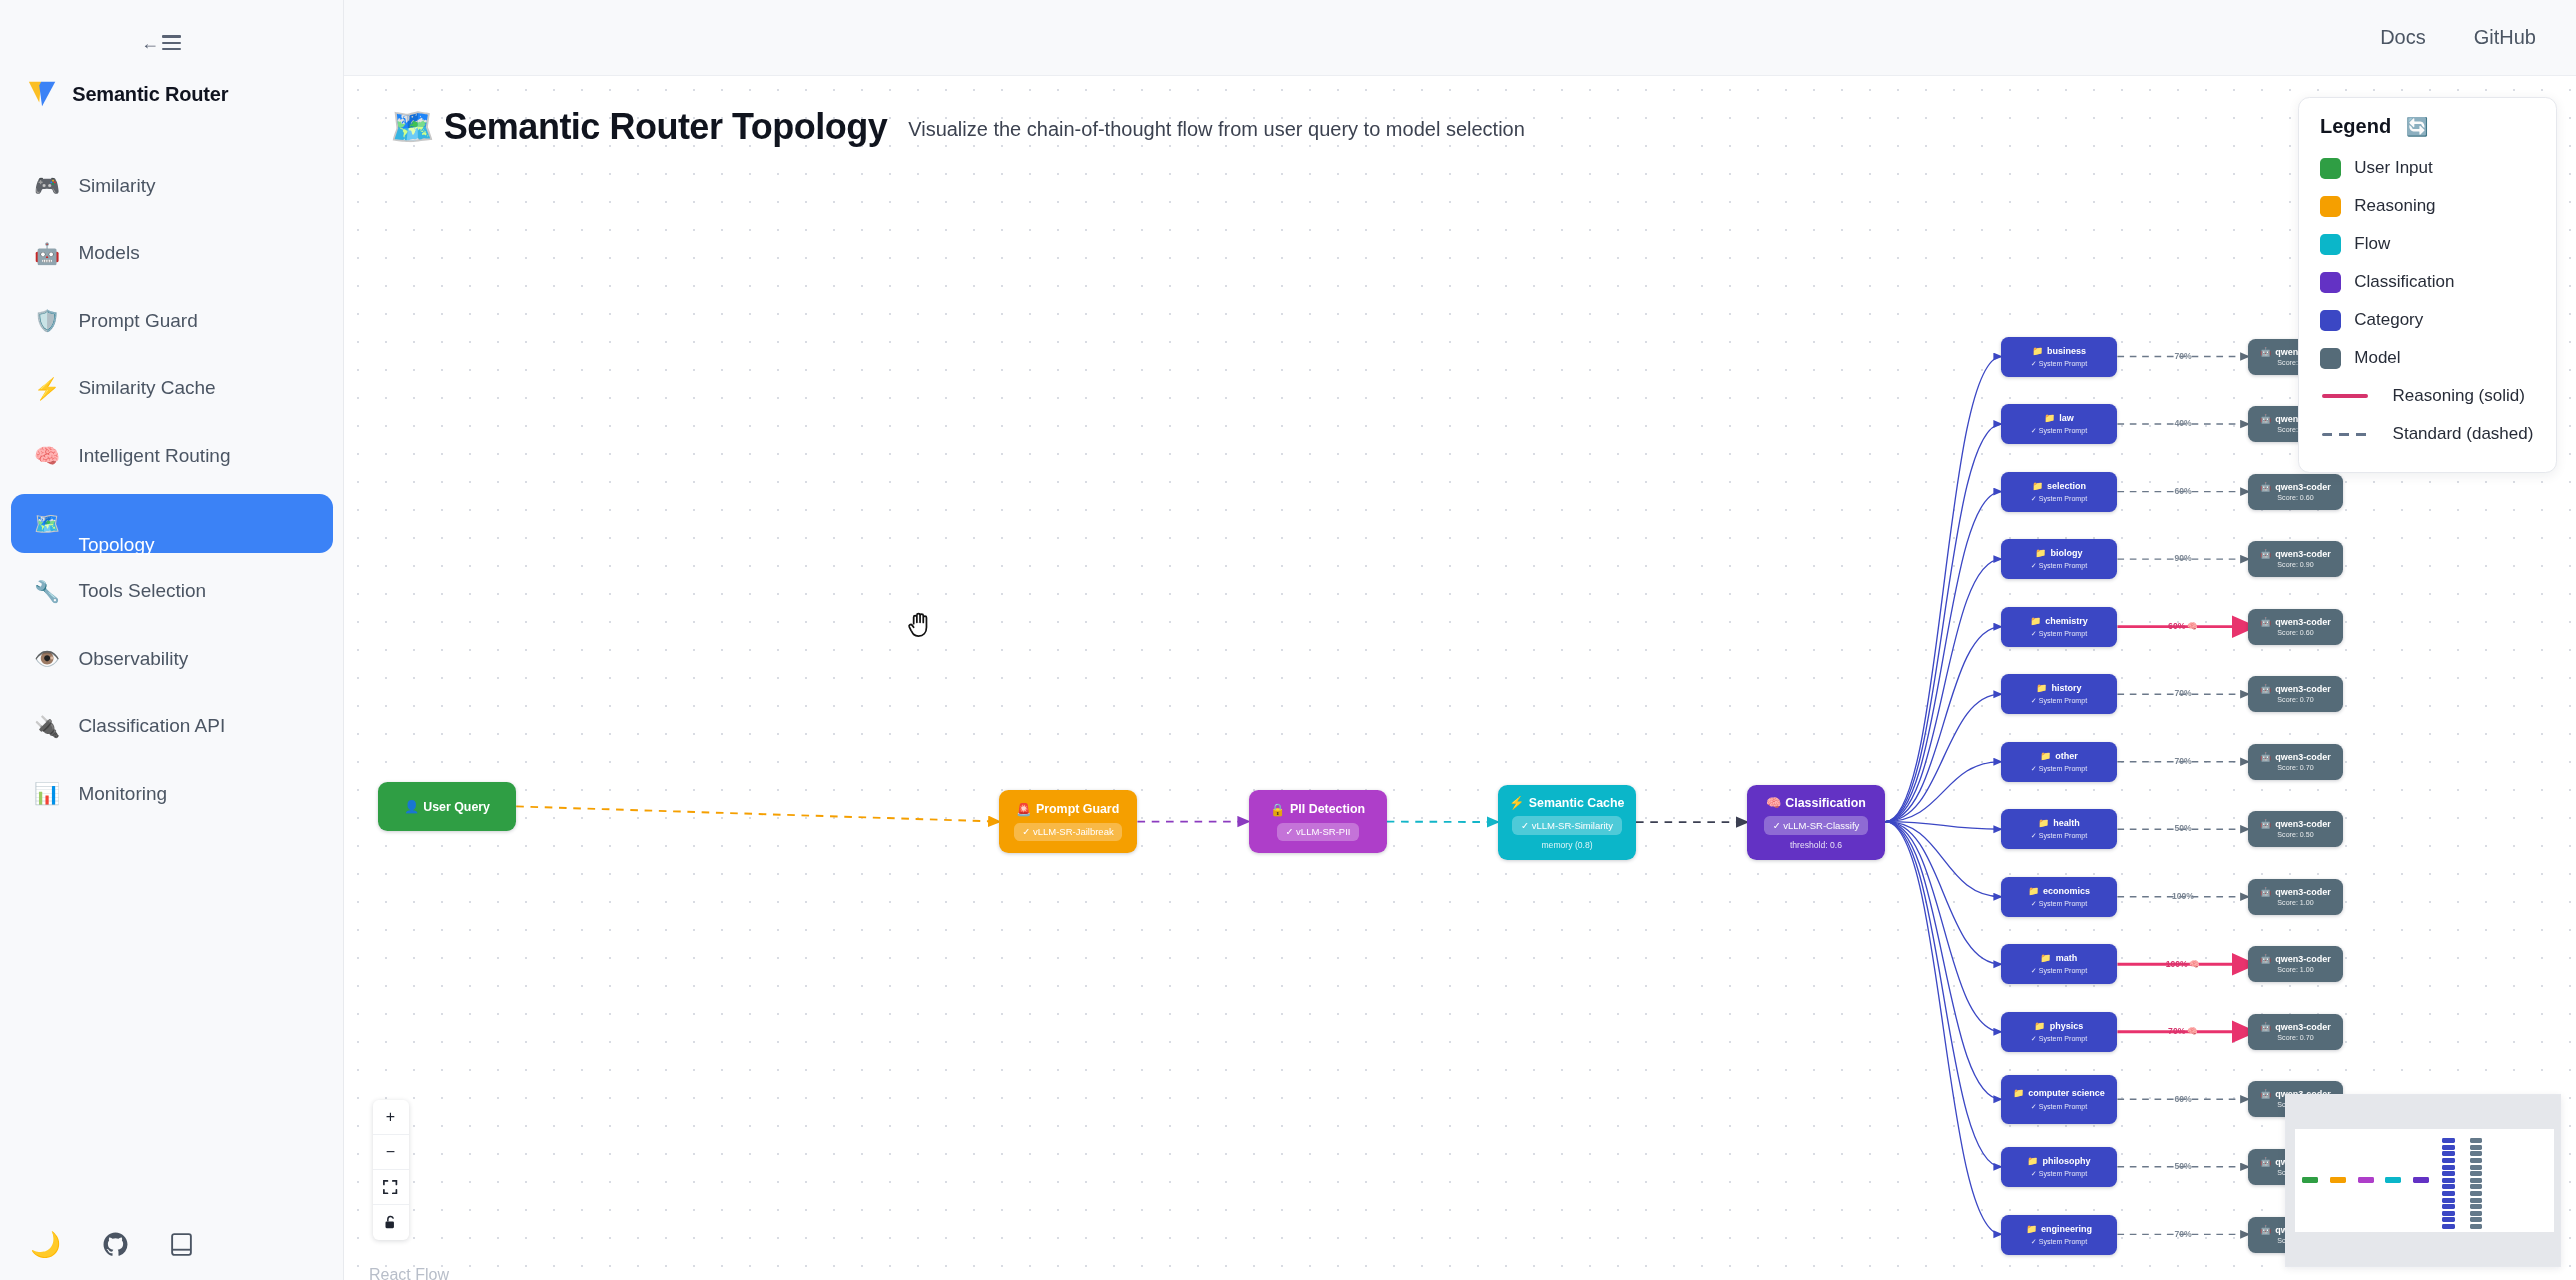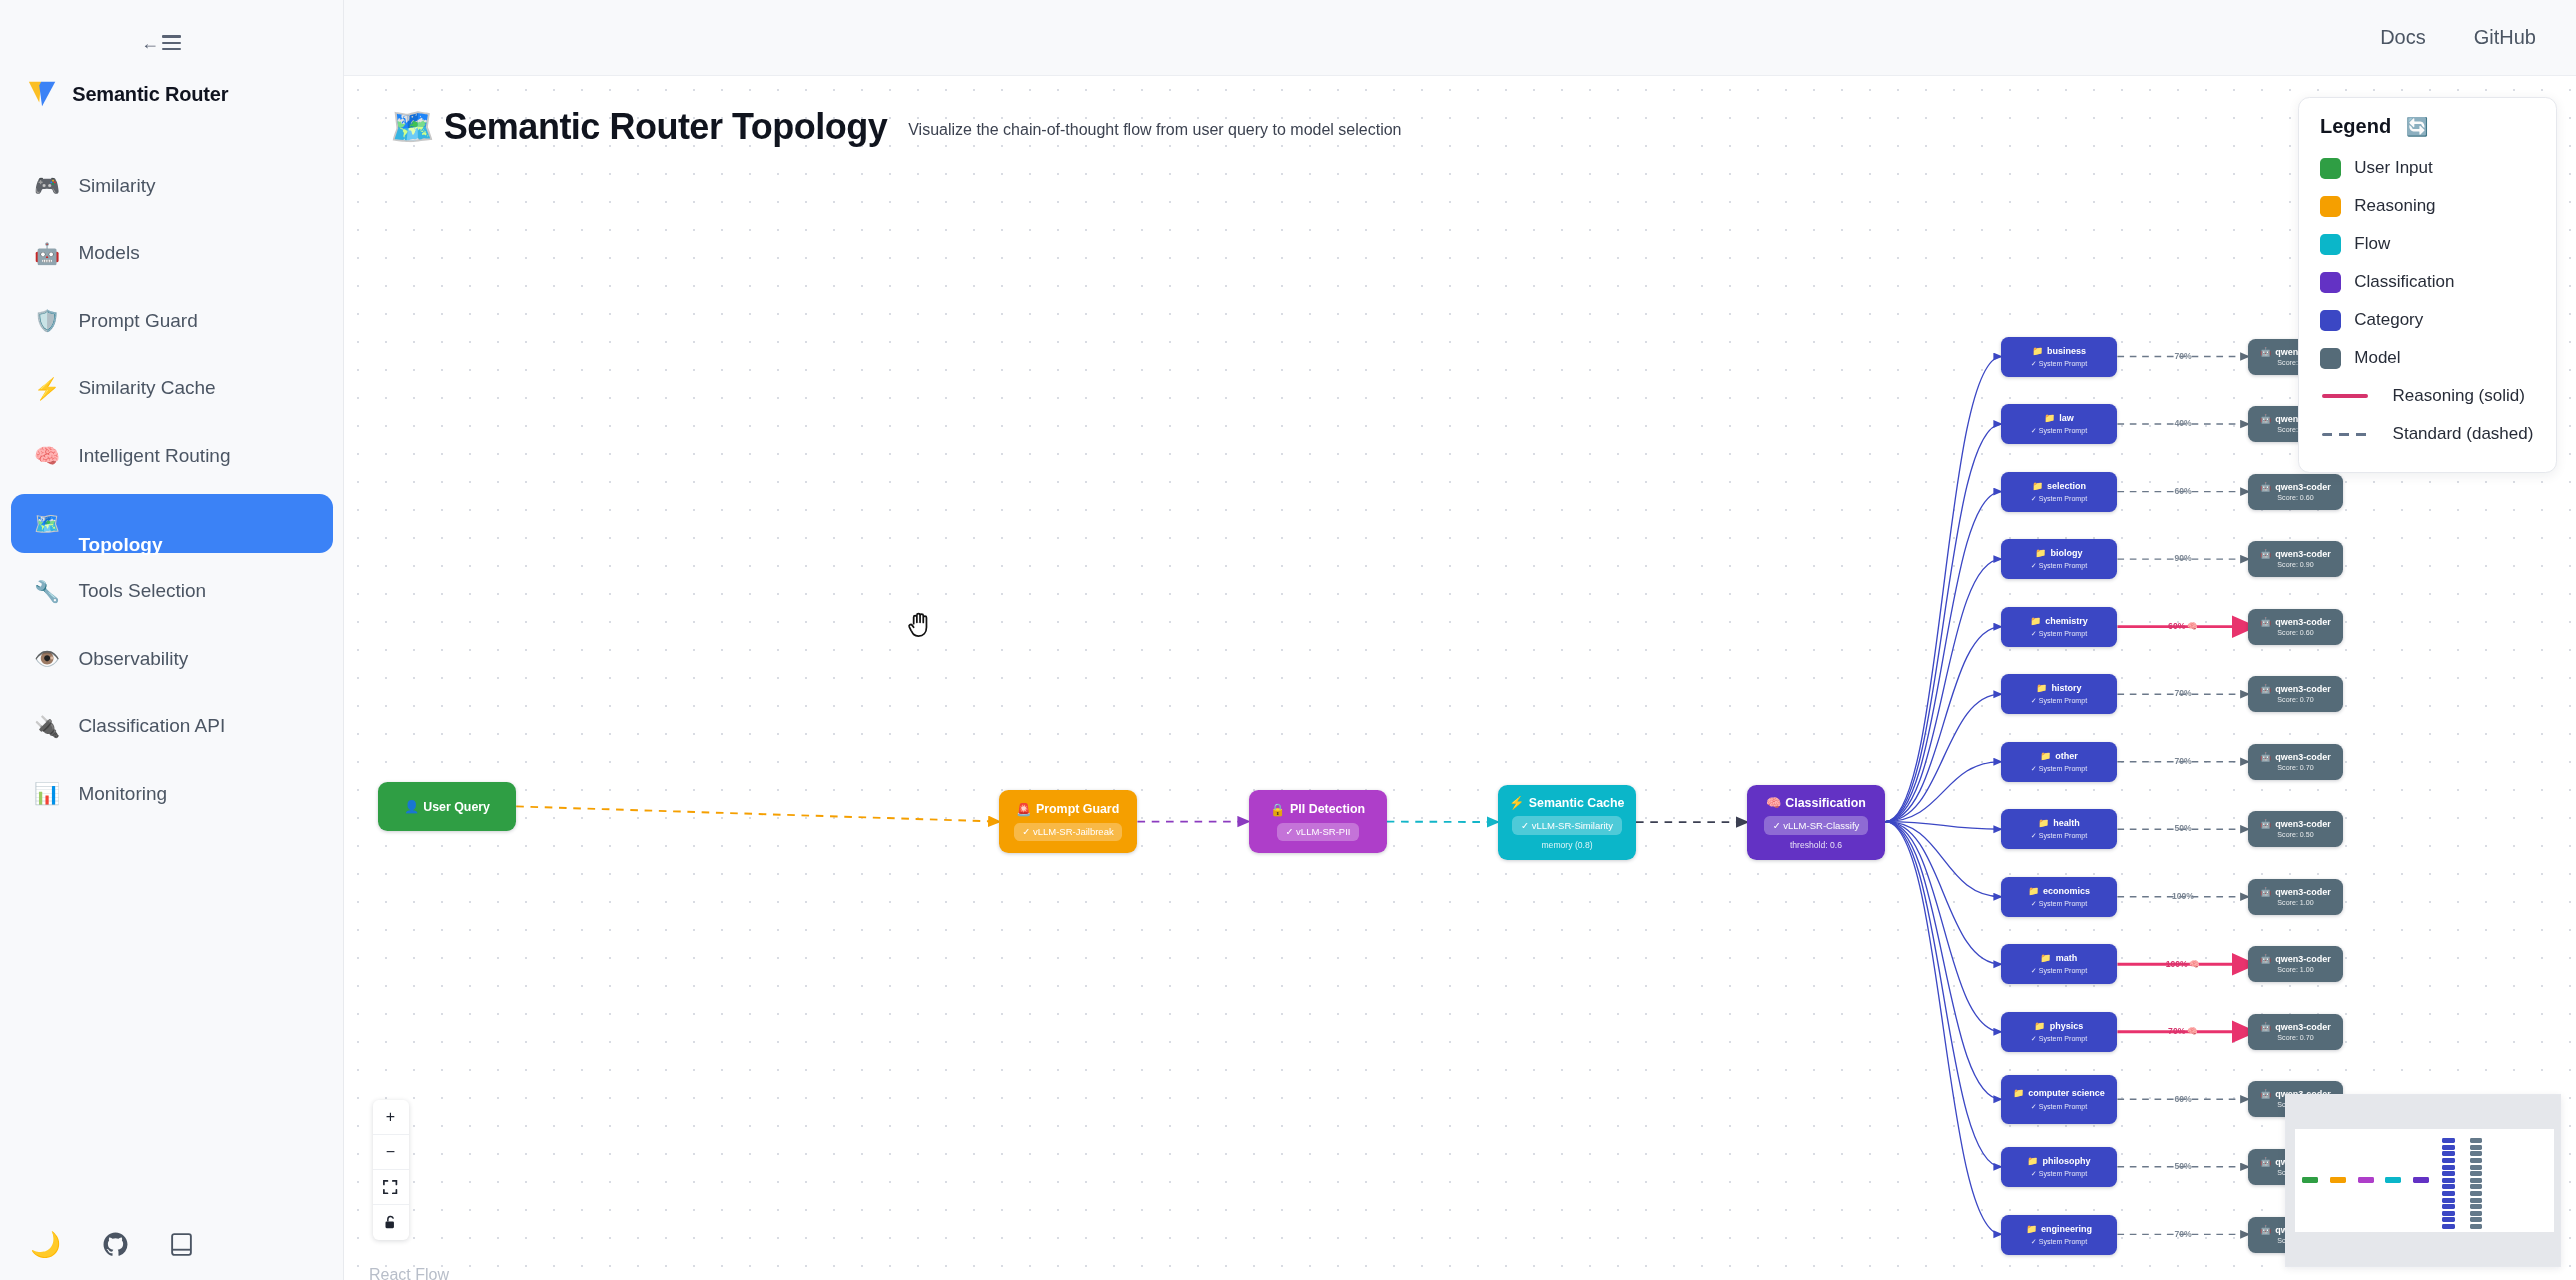--- a/index.html
+++ b/index.html
@@ -41,41 +41,41 @@
   .nav-item {
     display: flex; align-items: center; gap: 19px;
     height: 59px; padding: 0 23px;
     border-radius: 13.3px;
     color: #4b5563; font-size: 19px;
     cursor: pointer;
     margin-bottom: 8.6px;
   }
   .nav-item .nico { font-size: 21px; width: 25px; text-align: center; line-height: 1; }
   .nav-item.active { background: #3b82f6; color: #ffffff; }
-  .nav-item.active .nlabel { font-weight: 700; margin-top: 44px; }
+  .nav-item.active .nlabel { font-weight: 400; margin-top: 44px; }
 
   .sidebar-footer {
     position: absolute; bottom: 21px; left: 0; width: 344px;
     display: flex; align-items: center; gap: 42px; padding-left: 30px;
   }
   .sf-icon { font-size: 25px; color: #4b5563; cursor: pointer; display: flex; align-items: center; }
 
   
   .main { position: relative; flex: 1; height: 1280px; background: #ffffff; }
   .topbar {
     height: 76px; background: #f8f9fb;
     border-bottom: 1px solid #eceef2;
     display: flex; align-items: center; justify-content: flex-end;
     gap: 48px; padding-right: 40px;
   }
   .topbar a { color: #4b5563; font-size: 20px; text-decoration: none; cursor: pointer; }
 
   .page-head { padding: 30px 0 0 46px; display: flex; align-items: center; gap: 21px; }
   .page-title { font-size: 36px; font-weight: bold; color: #10141e; display: flex; align-items: center; gap: 9.5px; letter-spacing: -0.5px;}
-  .page-sub { font-size: 16px; color: #3c4250; padding-top: 5.7px; }
+  .page-sub { font-size: 20px; color: #3c4250; padding-top: 5.7px; }
 
   
   .canvas {
     position: absolute; top: 76px; left: 0; right: 0; bottom: 0;
     background-color: #ffffff;
     background-image: radial-gradient(#d9dce3 1px, transparent 1px);
     background-size: 28px 28px;
     overflow: hidden;
   }
   .canvas-inner { position: absolute; inset: 0; }

